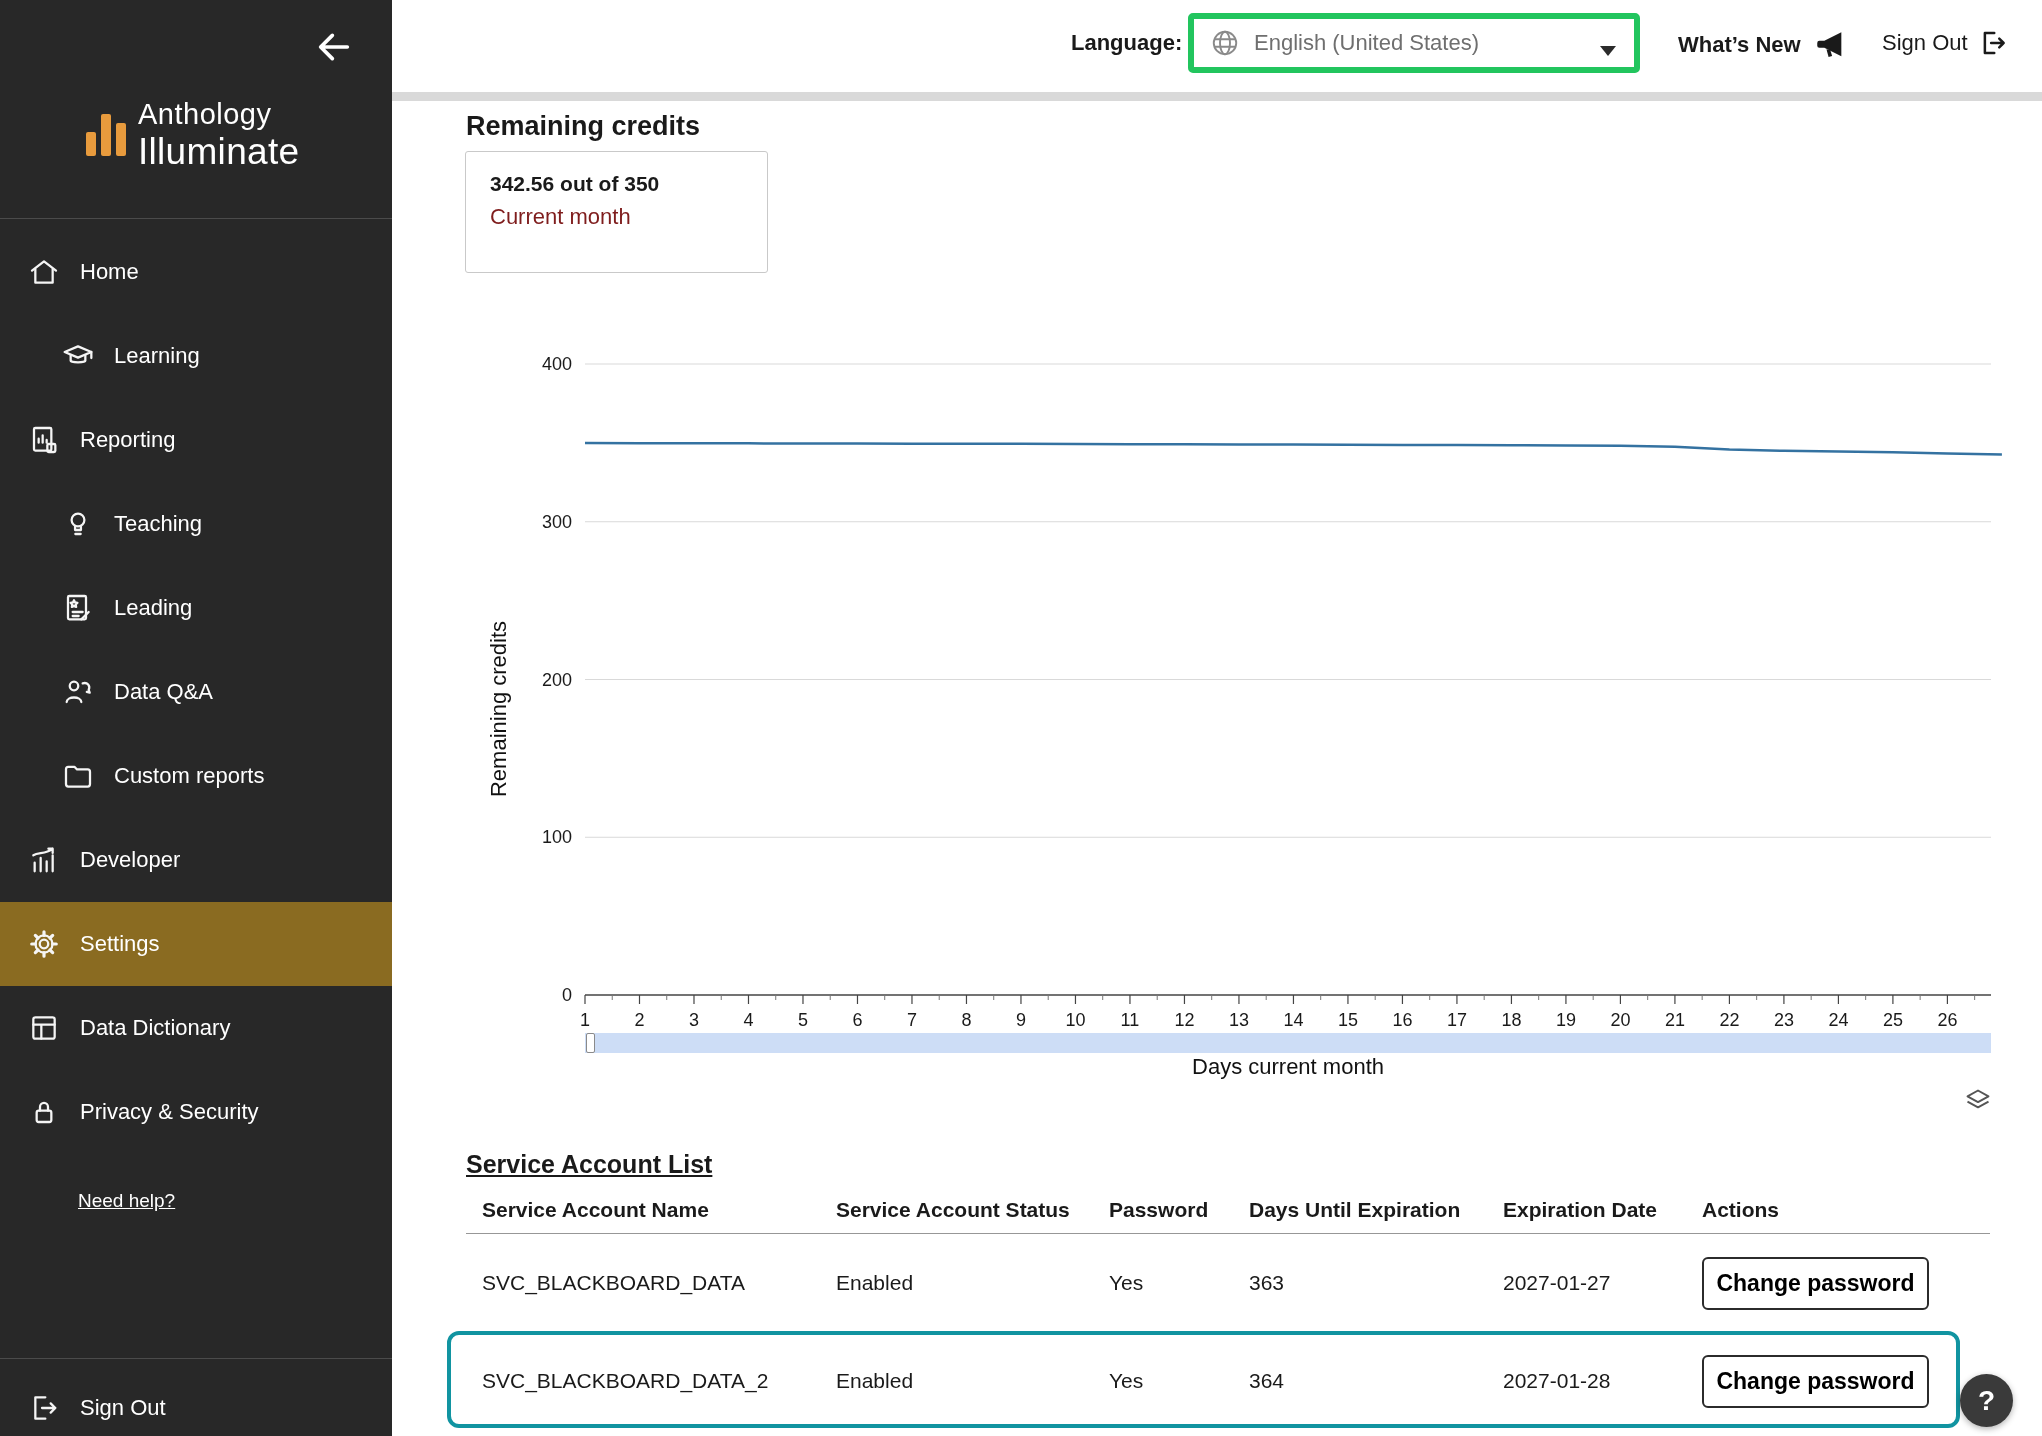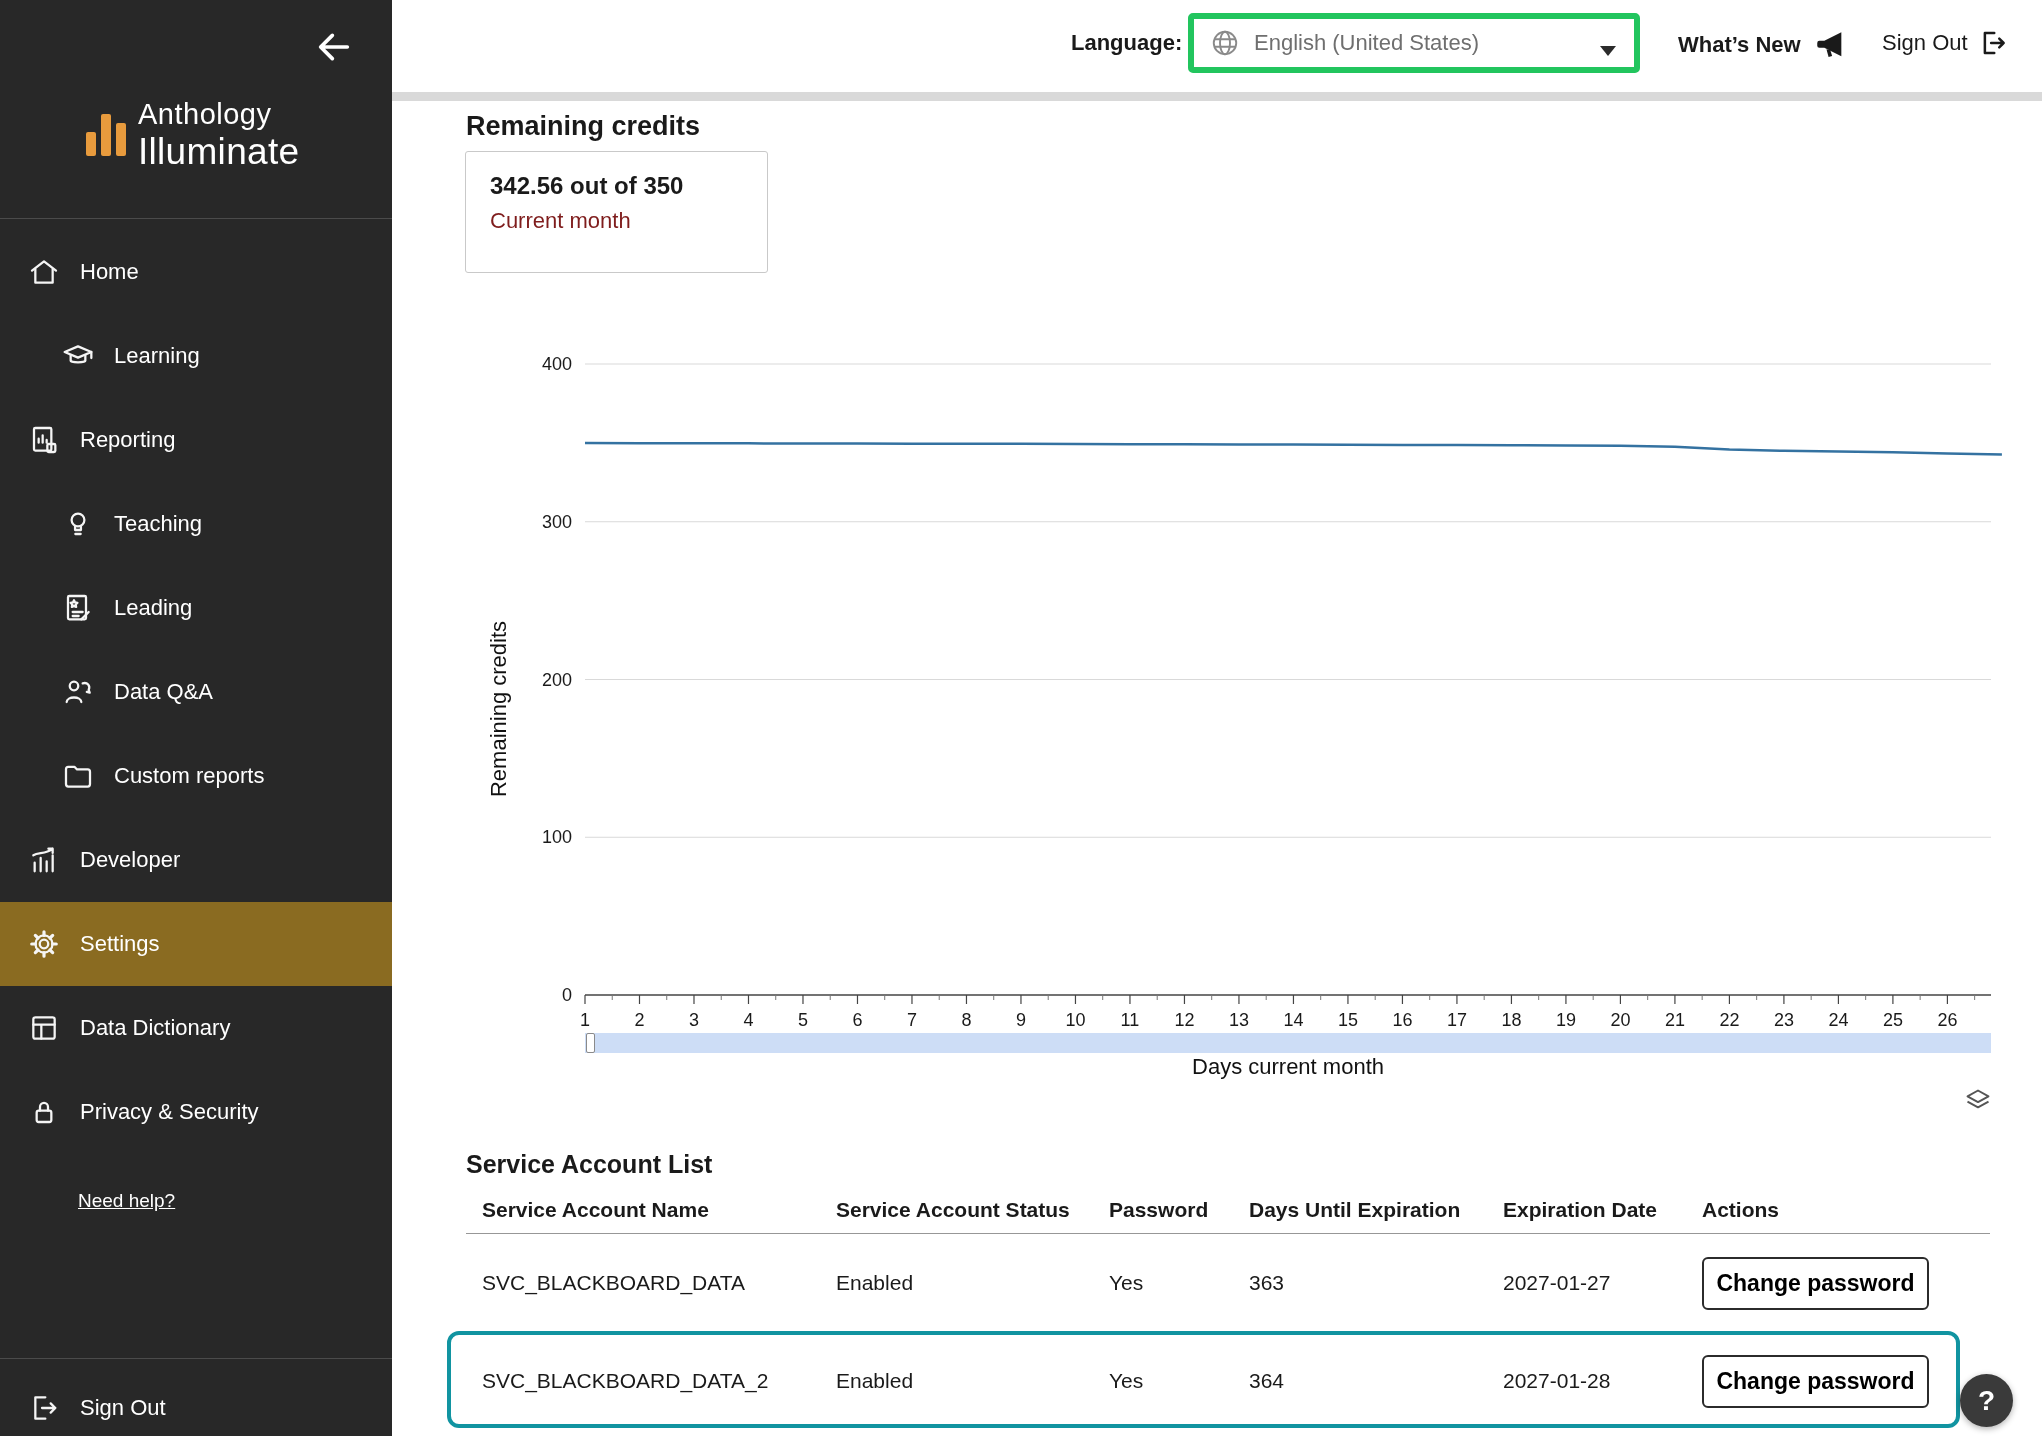--- a/index.html
+++ b/index.html
@@ -43,35 +43,35 @@
   .whats-new .wn-label { font-size:22px; font-weight:700; }
   .whats-new svg { width:34px; height:34px; }
   .signout-top { position:absolute; left:1490px; top:28px; display:flex; align-items:center; gap:10px; cursor:pointer; }
   .signout-top .so-label { font-size:22px; font-weight:500; }
   .signout-top svg { width:30px; height:30px; stroke:#1a1a1a; stroke-width:2; fill:none; stroke-linecap:round; stroke-linejoin:round; }
 
   
   .main { position:absolute; left:0; top:101px; width:1650px; height:1335px; background:#fff; }
   .h-remaining { position:absolute; left:74px; top:10px; font-size:27px; font-weight:700; }
   .credits-card { position:absolute; left:73px; top:50px; width:303px; height:122px; border:1px solid #c9c9c9; border-radius:3px; padding:20px 24px; }
-  .credits-value { font-size:24px; font-weight:700; }
+  .credits-value { font-size:21px; font-weight:700; }
   .credits-caption { font-size:22px; color:#7f1d1d; margin-top:8px; }
 
   .chart-wrap { position:absolute; left:0; top:0; }
   #chart-svg { position:absolute; left:108px; top:229px; width:1540px; height:710px; }
   #chart-svg text { font-family:"Liberation Sans",sans-serif; }
   .ylabel-box { position:absolute; left:86px; top:493px; width:42px; height:230px; display:flex; align-items:center; justify-content:center; }
   .ylabel-box span { transform:rotate(-90deg); white-space:nowrap; font-size:22px; font-weight:500; color:#111; }
   .range-bar { position:absolute; left:193px; top:932px; width:1406px; height:20px; background:#cdddf6; cursor:pointer; }
   .range-handle { position:absolute; left:1px; top:0; width:9px; height:20px; background:#fff; border:1px solid #8a8a8a; border-radius:2px; }
   .xlabel { position:absolute; left:193px; top:953px; width:1406px; text-align:center; font-size:22px; color:#111; }
   .layers-btn { position:absolute; left:1572px; top:986px; width:30px; height:30px; cursor:pointer; }
   .layers-btn svg { width:28px; height:28px; stroke:#555; stroke-width:1.6; fill:none; stroke-linejoin:round; }
 
-  .h-service { position:absolute; left:74px; top:1049px; font-size:25px; font-weight:700; }
+  .h-service { position:absolute; left:74px; top:1049px; font-size:25px; font-weight:700;text-decoration:underline; }
   .svc-table { position:absolute; left:74px; top:1085px; width:1524px; }
   .svc-row { display:grid; grid-template-columns:354px 273px 140px 254px 199px 1fr; align-items:center; }
   .svc-row > div { padding-left:16px; font-size:21px; }
   .svc-head { height:48px; border-bottom:1px solid #979797; }
   .svc-head > div { font-weight:700; }
   .svc-body-row { height:98px; }
   .cp-btn { width:227px; height:53px; background:#fff; border:2px solid #2b2b2b; border-radius:6px; font-size:23px; font-weight:700; font-family:"Liberation Sans",sans-serif; cursor:pointer; }
   .hl-box { position:absolute; left:55px; top:1230px; width:1513px; height:97px; border:4px solid #1194a1; border-radius:12px; pointer-events:none; }
 
   .help-fab { position:absolute; left:1568px; top:1273px; width:53px; height:53px; border-radius:50%; background:#3a3a3a; color:#fff; font-size:28px; font-weight:700; display:flex; align-items:center; justify-content:center; cursor:pointer; box-shadow:0 2px 6px rgba(0,0,0,.3); }

